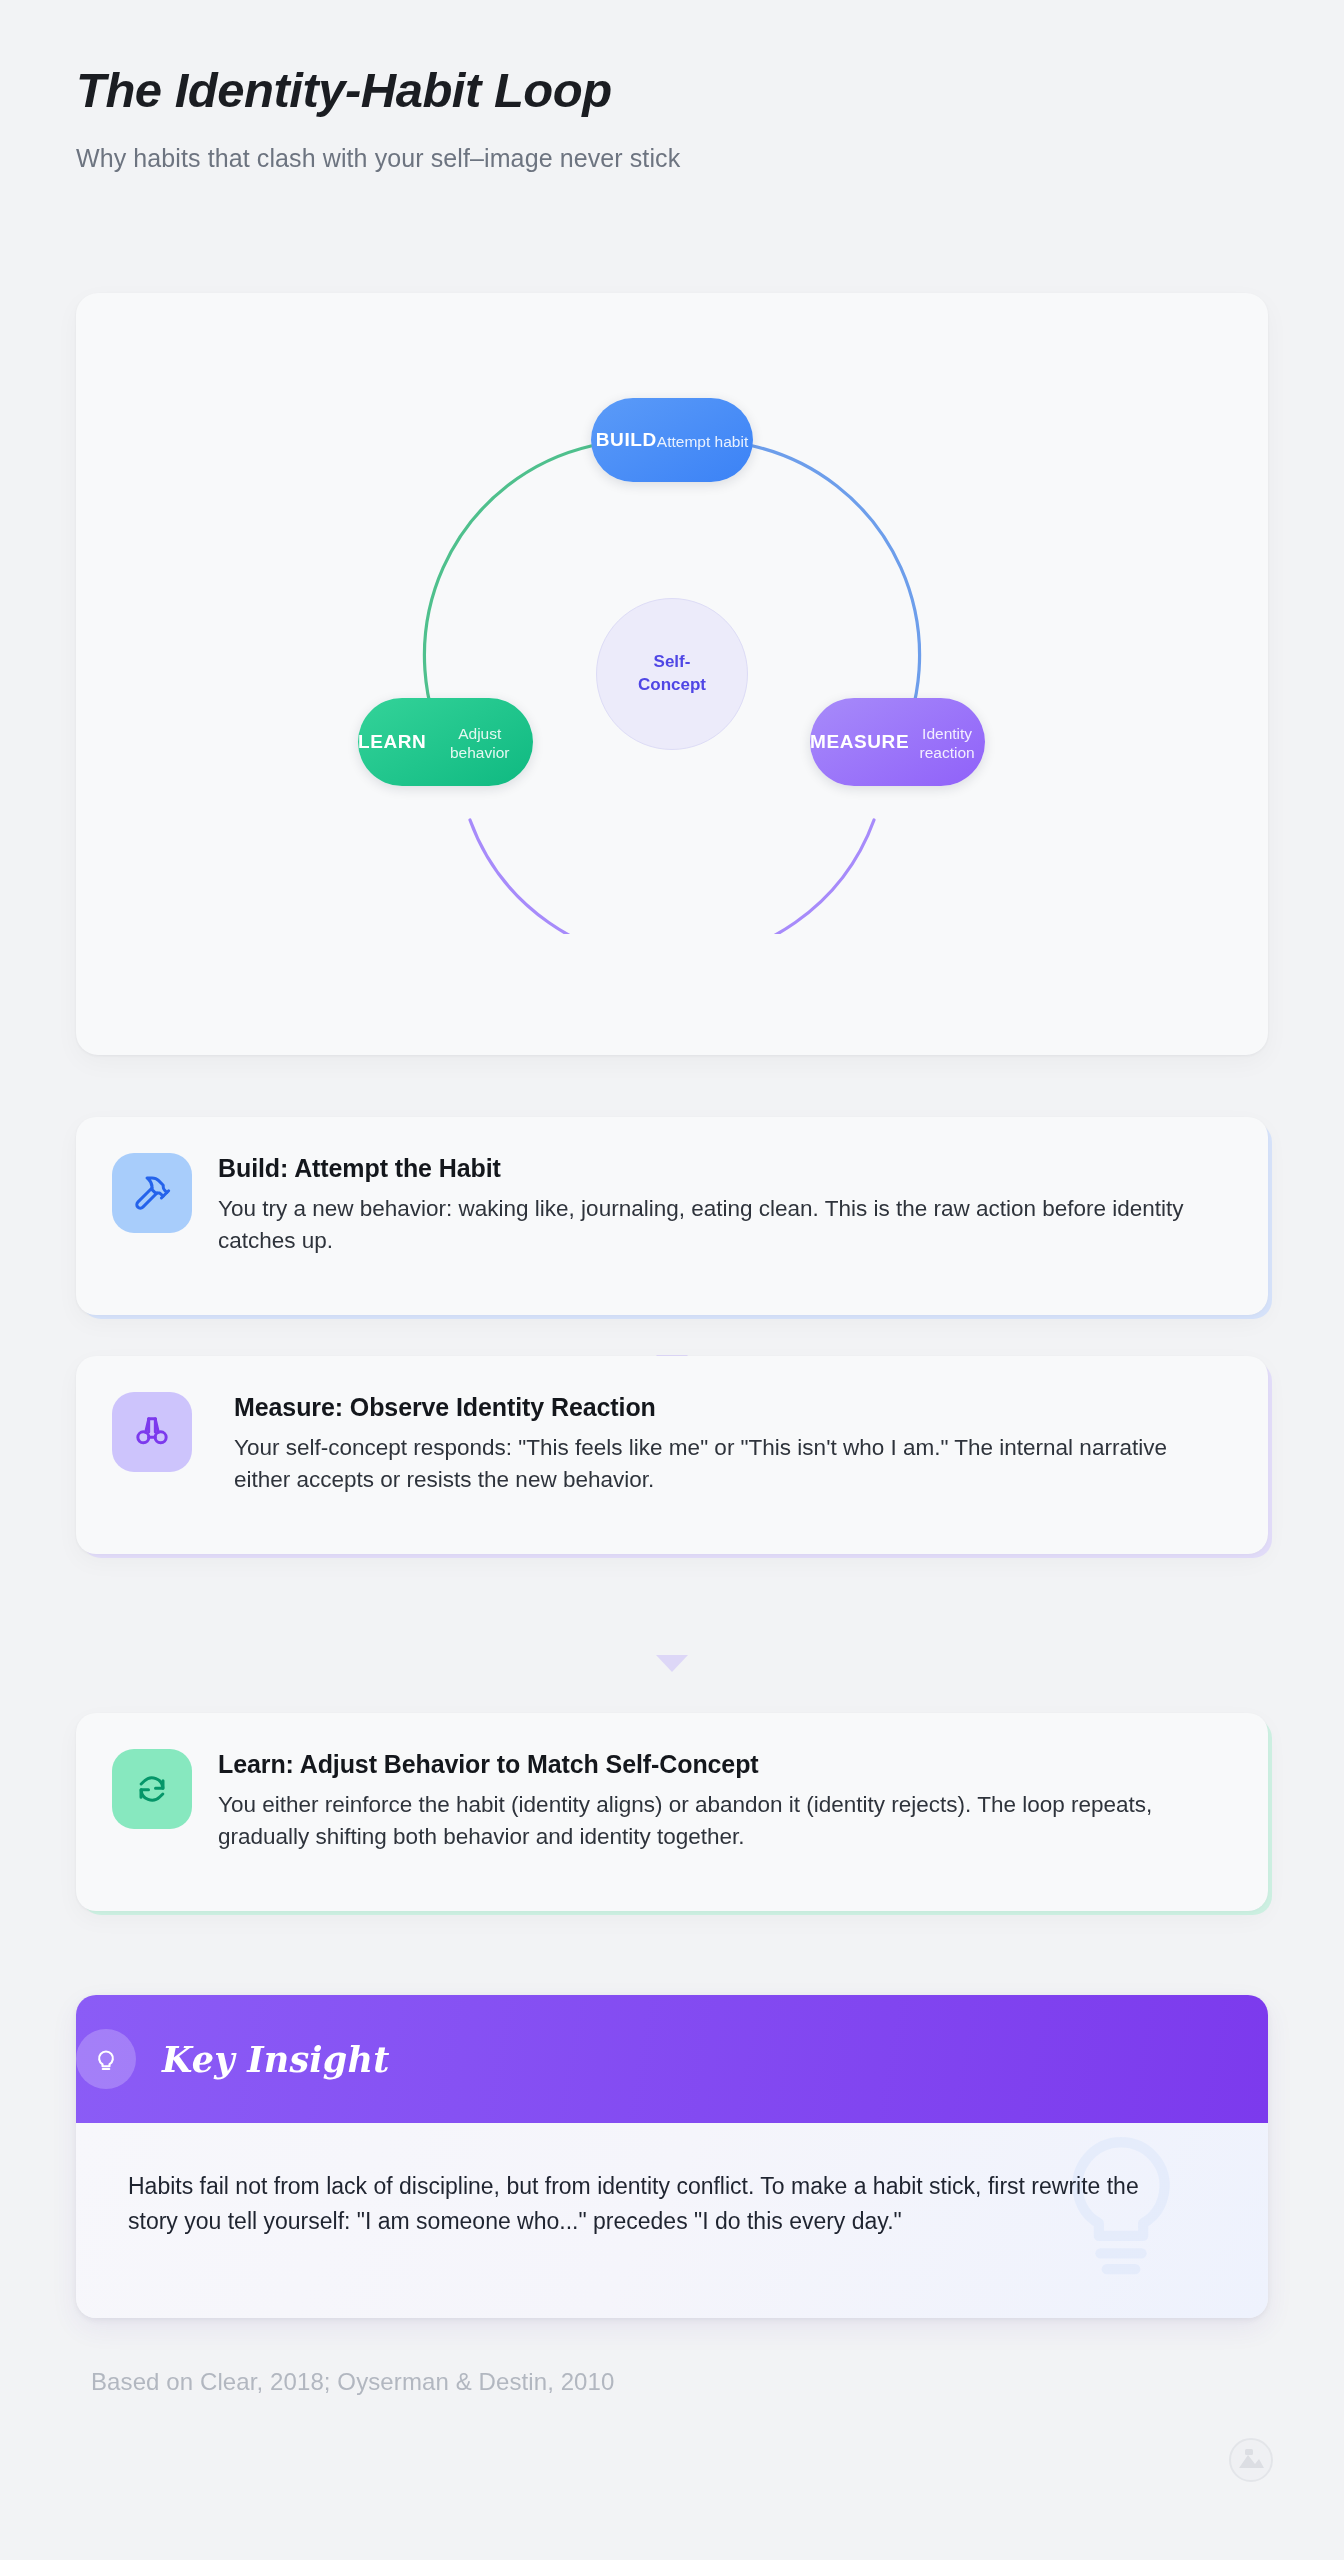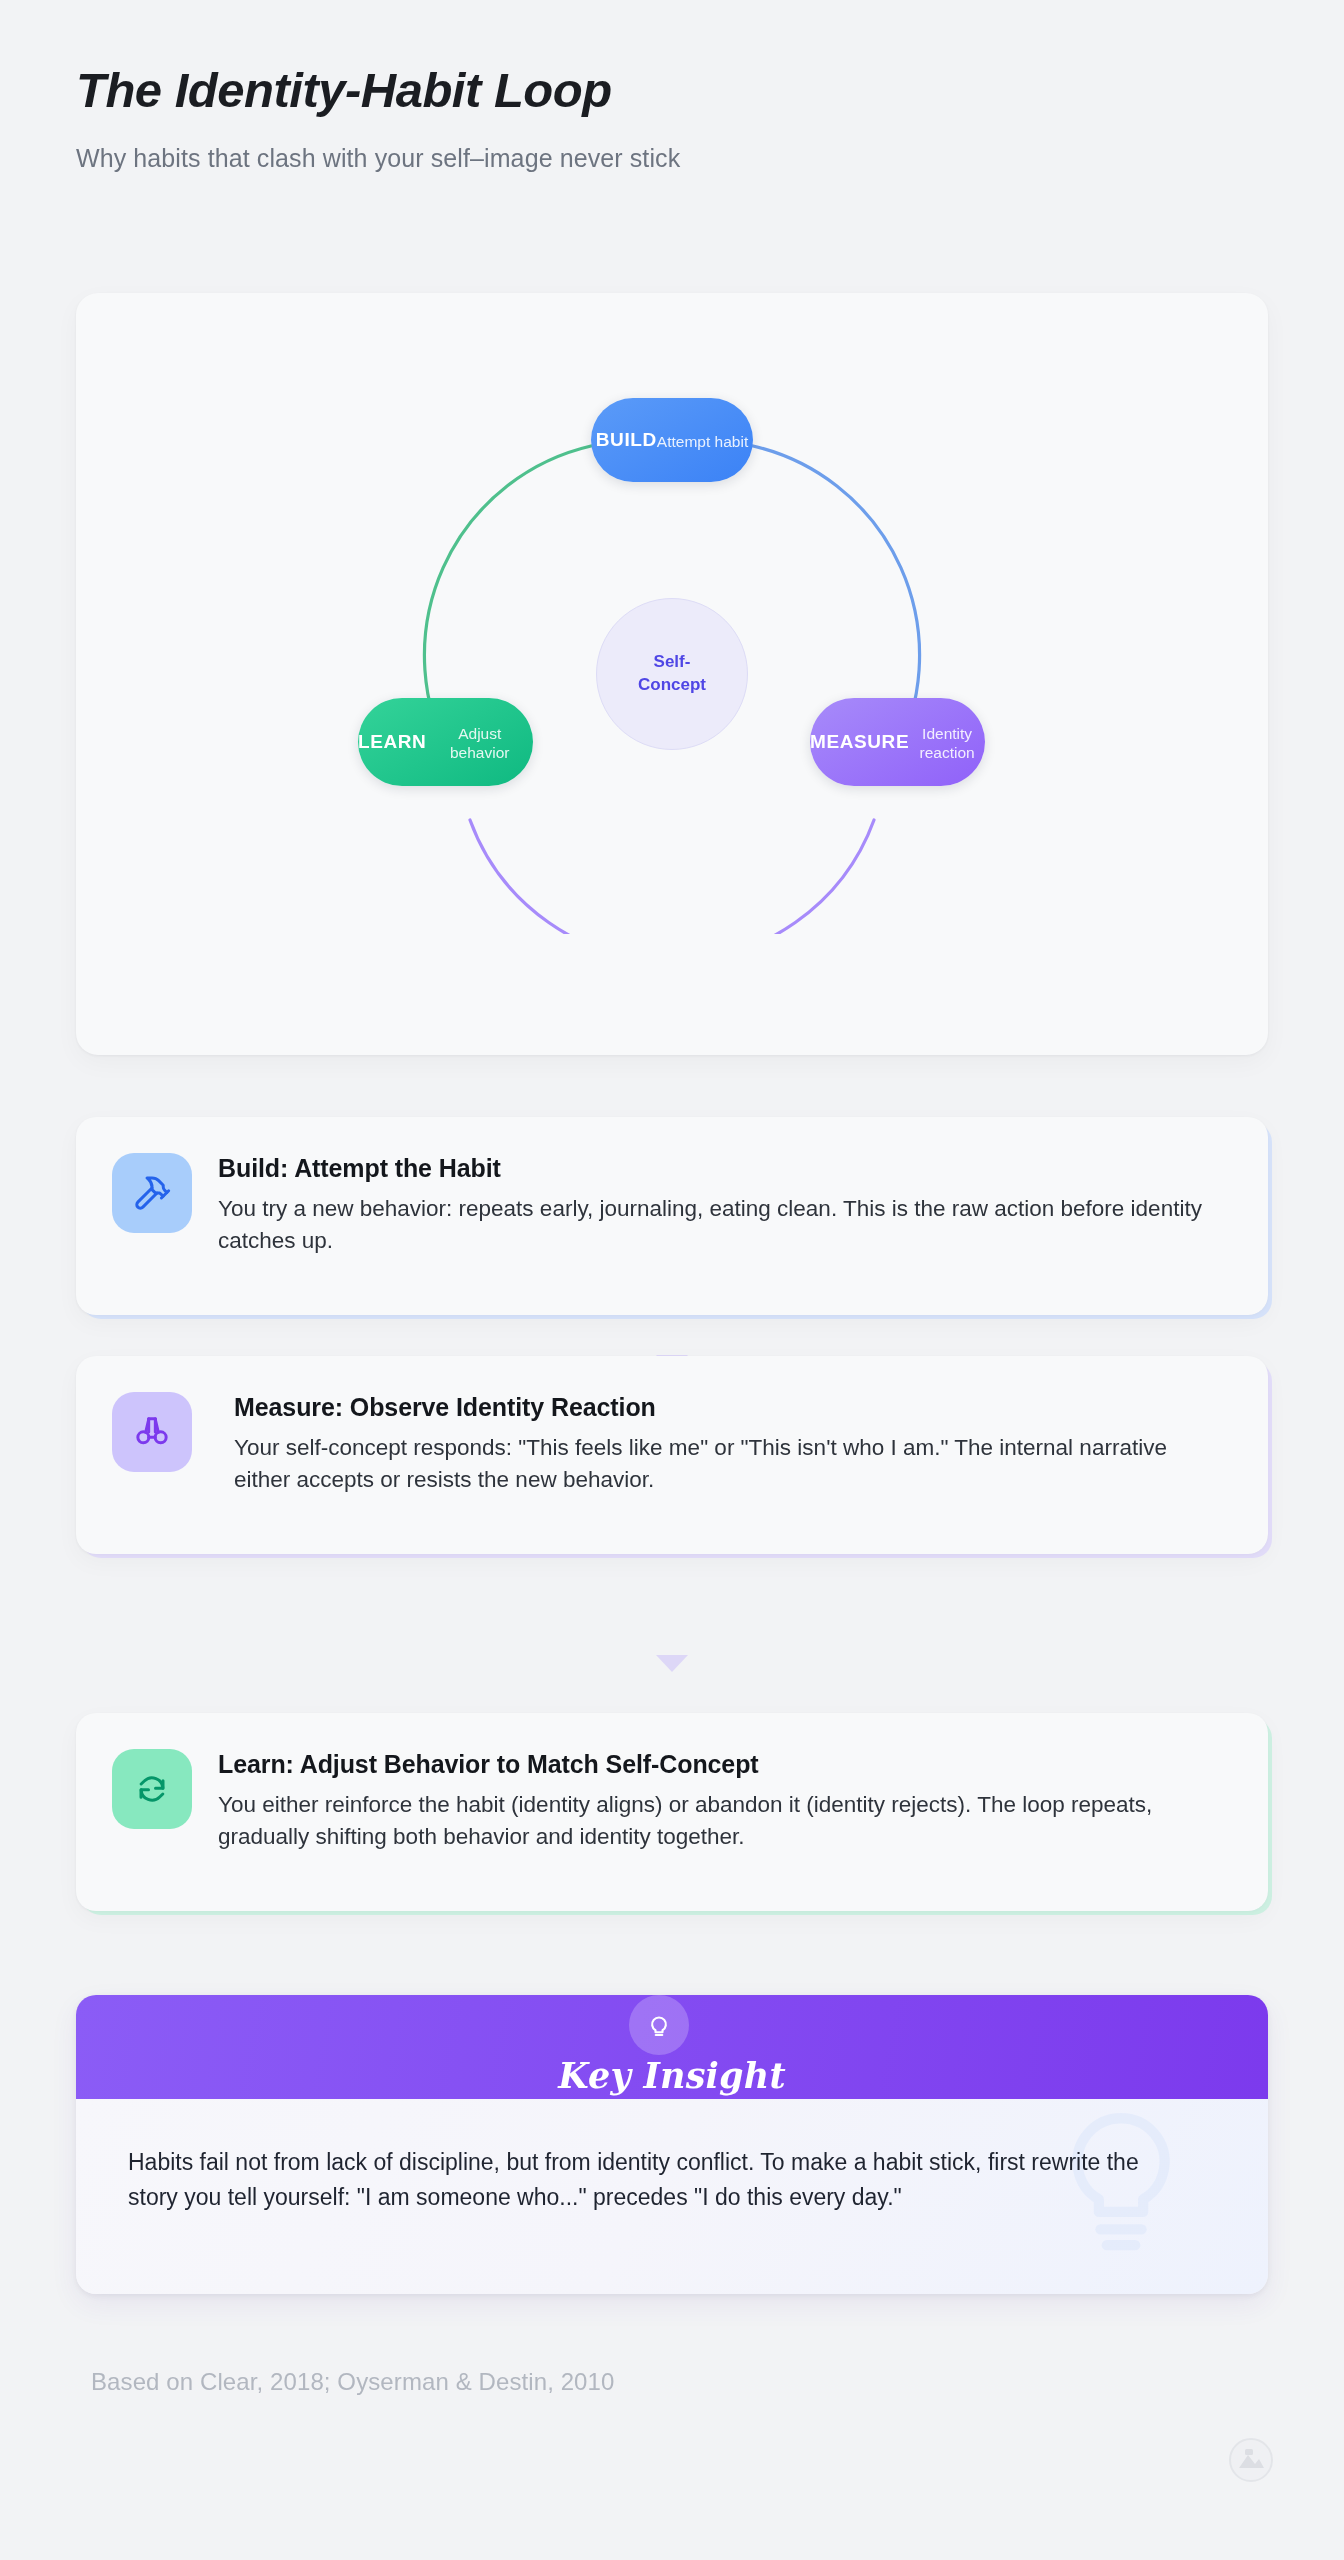--- a/index.html
+++ b/index.html
@@ -201,25 +201,24 @@
   
   .insight {
     position: absolute;
     left: 76px; top: 1995px;
     width: 1192px;
     border-radius: 20px;
     overflow: hidden;
     box-shadow: 0 2px 6px rgba(20,25,40,.06), 0 10px 28px rgba(70,40,160,.07);
   }
   .insight-head {
-    height: 104px;
+    height: 128px;
     background: linear-gradient(100deg, #8b5cf6 0%, #7c3aed 100%);
     display: flex;
     align-items: center;
-    flex-direction: column;
   }
   .insight-bulb {
     width: 60px; height: 60px;
     border-radius: 50%;
     background: rgba(255,255,255,.22);
     display: flex; align-items: center; justify-content: center;
     margin-right: 26px;
   }
   .insight-title {
     font-family: "DejaVu Serif", "Liberation Serif", serif;
@@ -313,21 +312,21 @@
   <div class="step-card step-1">
     <div class="step-icon icon-build">
       <svg width="40" height="40" viewBox="0 0 24 24" fill="none" stroke="#2563eb" stroke-width="1.8" stroke-linecap="round" stroke-linejoin="round">
         <path d="M15 12l-8.5 8.5a2.12 2.12 0 0 1-3-3L12 9"></path>
         <path d="M17.64 15L22 10.64"></path>
         <path d="M20.91 11.7l-1.25-1.25c-.6-.6-.93-1.4-.93-2.25v-.86L16.01 4.6a5.56 5.56 0 0 0-3.94-1.64H9l.92.82A6.18 6.18 0 0 1 12 8.4v1.56l2 2h2.47l2.26 1.91"></path>
       </svg>
     </div>
     <div class="step-body">
       <div class="step-title">Build: Attempt the Habit</div>
-      <div class="step-desc">You try a new behavior: repeats early, journaling, eating clean. This is the raw action before identity catches up.</div>
+      <div class="step-desc">You try a new behavior: waking like, journaling, eating clean. This is the raw action before identity catches up.</div>
     </div>
   </div>
 
   <div class="connector connector-1">
     <div class="arrow-tri"></div>
   </div>
 
   <div class="step-card step-2">
     <div class="step-icon icon-measure">
       <svg width="40" height="40" viewBox="0 0 24 24" fill="none" stroke="#7c3aed" stroke-width="1.8" stroke-linecap="round" stroke-linejoin="round">

